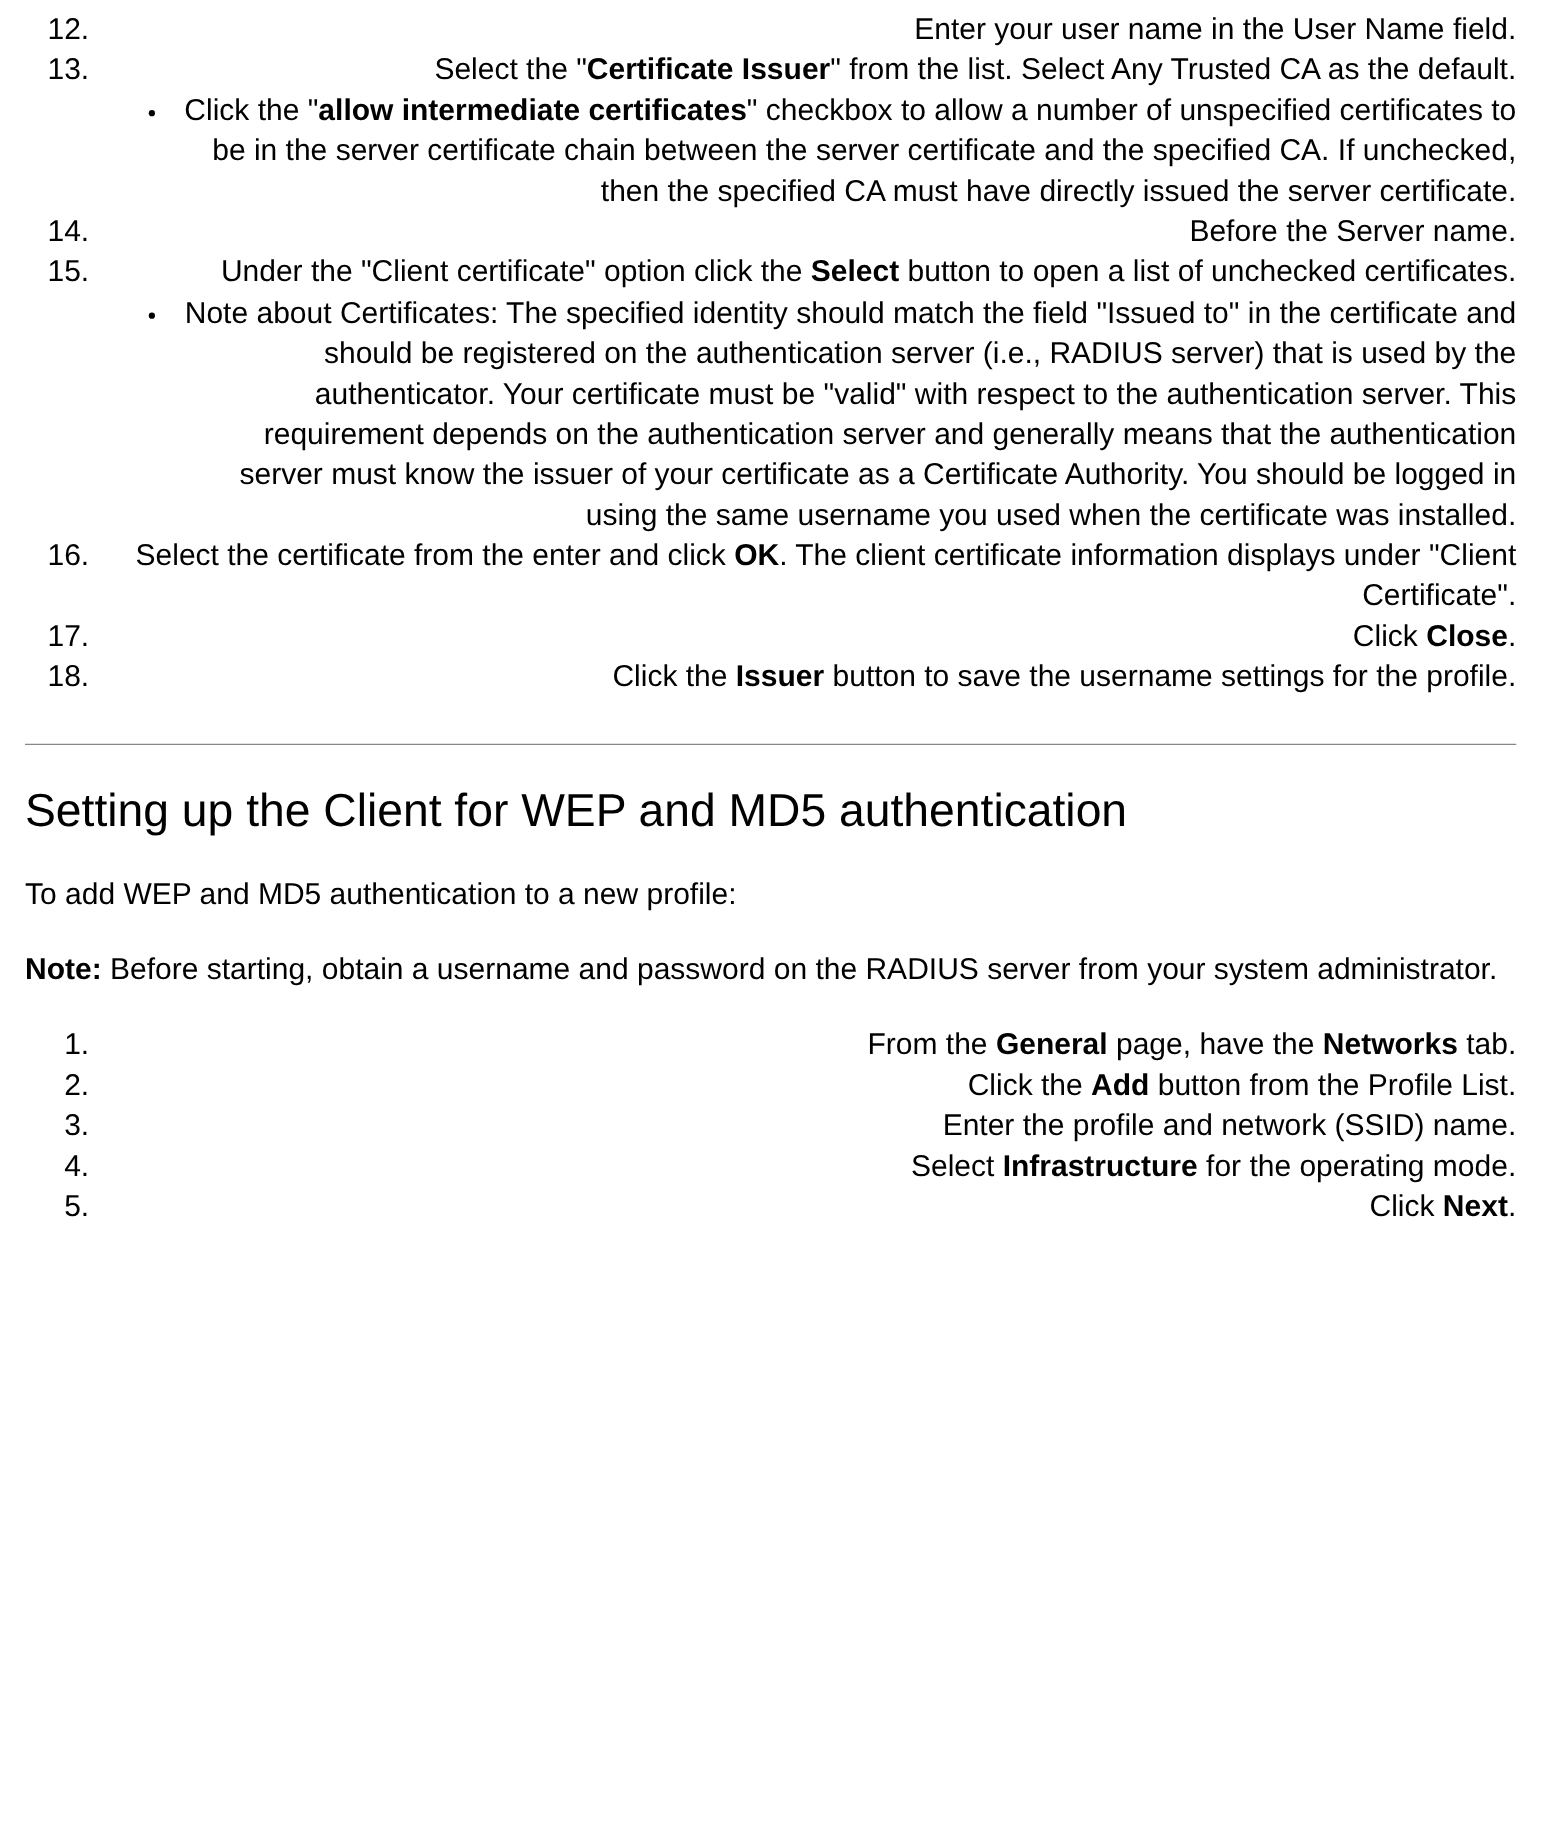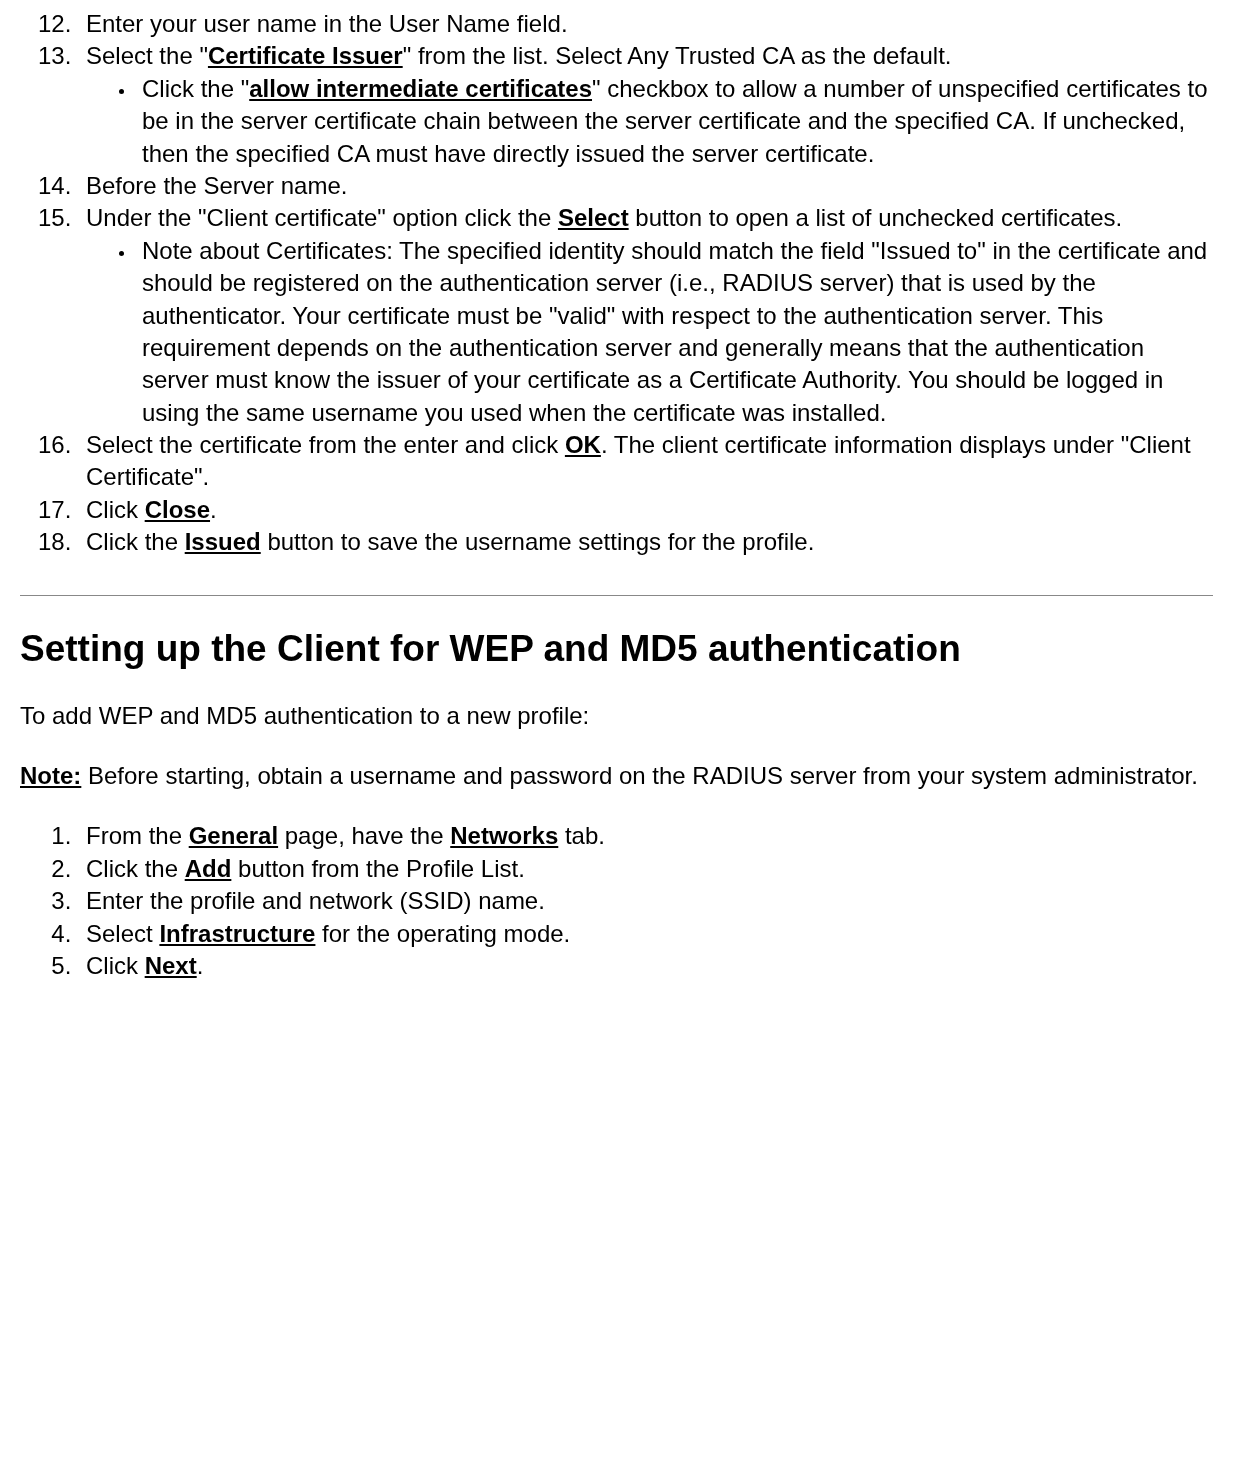--- a/index.html
+++ b/index.html
@@ -7,20 +7,21 @@
       font-size: 24px;
       line-height: 1.35;
       margin: 0;
       padding: 8px 20px 20px 20px;
       color: #000;
       max-width: 1233px;
     }
     ol.main-list {
       padding-left: 58px;
       margin: 0;
+      text-align: right;
     }
     ol.main-list > li {
       padding-left: 8px;
       margin: 0;
     }
     ul.sub-list {
       list-style-type: disc;
       padding-left: 50px;
       margin: 0;
     }
@@ -31,29 +32,28 @@
     ul.sub-list > li::marker {
       font-size: 0.7em;
     }
     hr {
       border: none;
       border-top: 1.5px solid #888;
       margin: 36px 0 28px 0;
     }
     h2 {
       font-size: 37px;
-      font-weight: bold;
+      font-weight: normal;
       margin: 0 0 26px 0;
     }
     p {
       margin: 0 0 28px 0;
     }
     .bold {
       font-weight: bold;
-      text-decoration: underline;
     }
   </style>
 </head>
 <body>
 
 <ol class="main-list" start="12">
   <li>
     <span>Enter your user name in the User Name field.</span>
   </li>
   <li>
@@ -73,21 +73,21 @@
       <li><span>Note about Certificates: The specified identity should match the field "Issued to" in the certificate and should be registered on the authentication server (i.e., RADIUS server) that is used by the authenticator. Your certificate must be "valid" with respect to the authentication server. This requirement depends on the authentication server and generally means that the authentication server must know the issuer of your certificate as a Certificate Authority. You should be logged in using the same username you used when the certificate was installed.</span></li>
     </ul>
   </li>
   <li>
     <span><span>Select the certificate from the enter and click </span><span class="bold">OK</span><span>. The client certificate information displays under "Client Certificate".</span></span>
   </li>
   <li>
     <span><span>Click </span><span class="bold">Close</span><span>.</span></span>
   </li>
   <li>
-    <span><span>Click the </span><span class="bold">Issued</span><span> button to save the username settings for the profile.</span></span>
+    <span><span>Click the </span><span class="bold">Issuer</span><span> button to save the username settings for the profile.</span></span>
   </li>
 </ol>
 
 <hr>
 
 <h2>Setting up the Client for WEP and MD5 authentication</h2>
 
 <p>To add WEP and MD5 authentication to a new profile:</p>
 
 <p><span class="bold">Note:</span><span> Before starting, obtain a username and password on the RADIUS server from your system administrator.</span></p>

